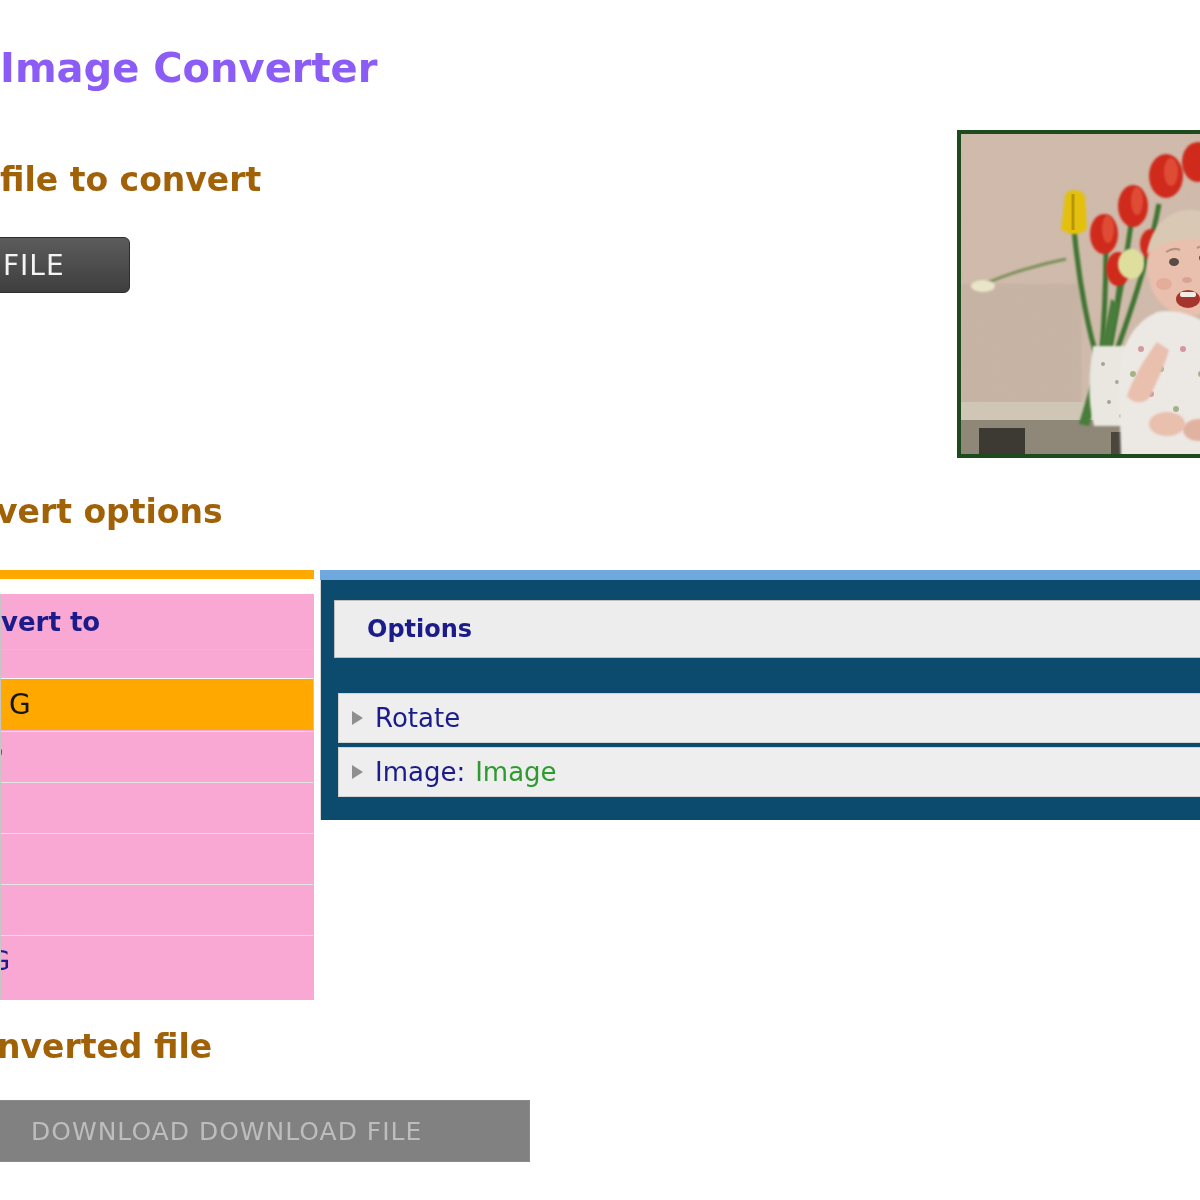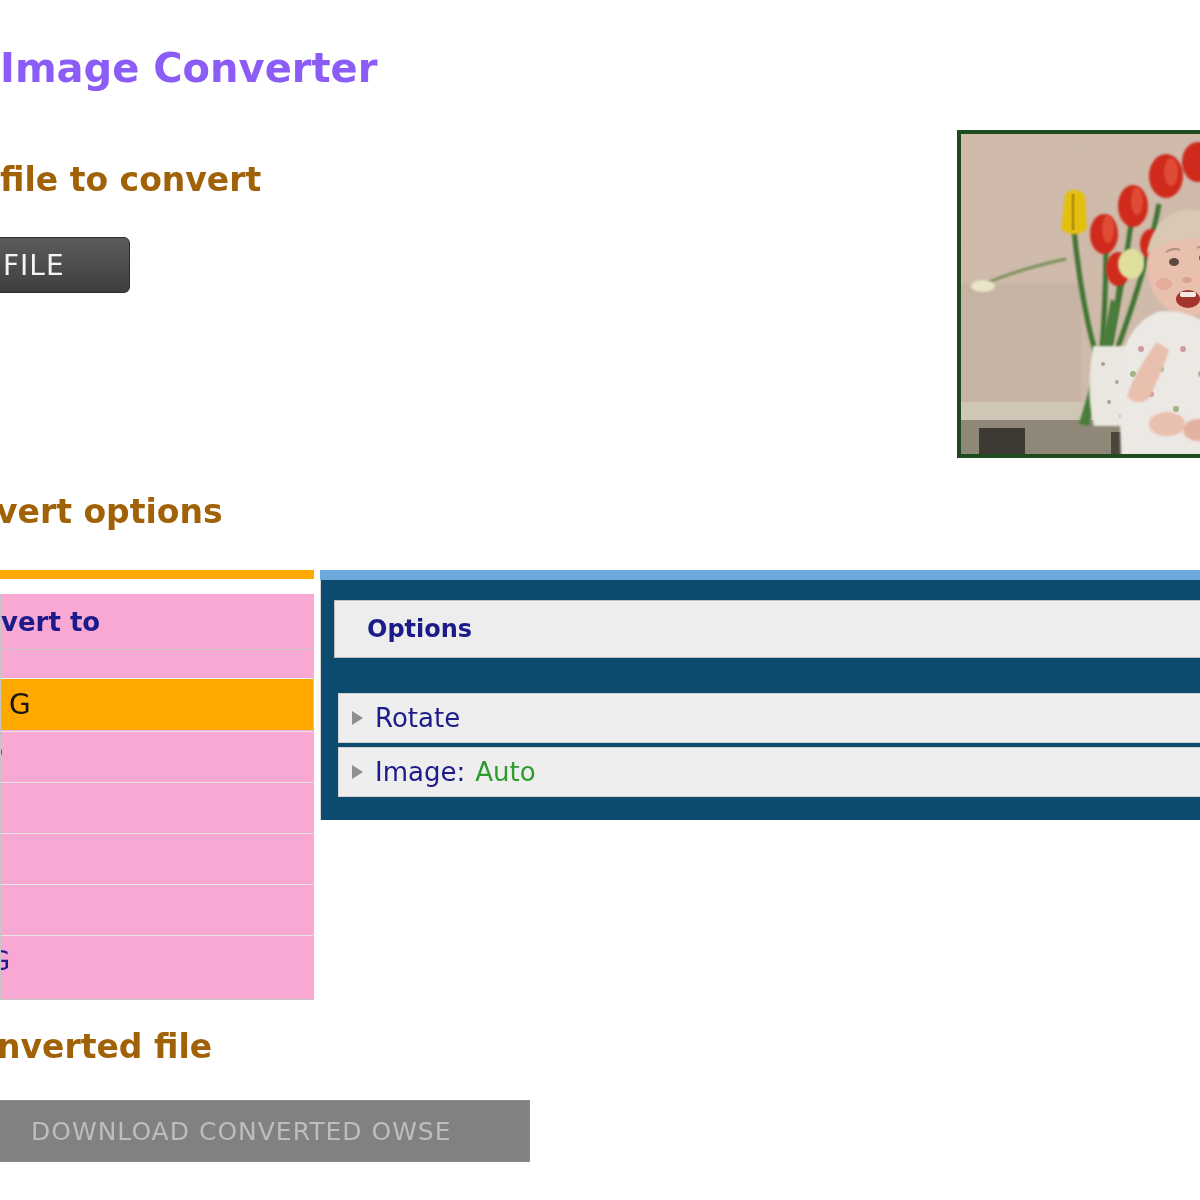--- a/index.html
+++ b/index.html
@@ -221,21 +221,21 @@
   <div class="panel-body">
     <div class="options-header">Options</div>
     <div class="opt-row" id="opt-row-0">
       <span class="tri"></span>
       <span>Rotate</span>
       <span class="opt-value"></span>
     </div>
     <div class="opt-row" id="opt-row-1">
       <span class="tri"></span>
       <span>Image:</span>
-      <span class="opt-value">Auto</span>
+      <span class="opt-value">Image</span>
     </div>
   </div>
 </div>
 
 <div class="sec-heading" id="h-download">nverted file</div>
 <div class="download-btn">
-  <span>DOWNLOAD CONVERTED OWSE</span>
+  <span>DOWNLOAD DOWNLOAD FILE</span>
 </div>
 
 </body></html>

